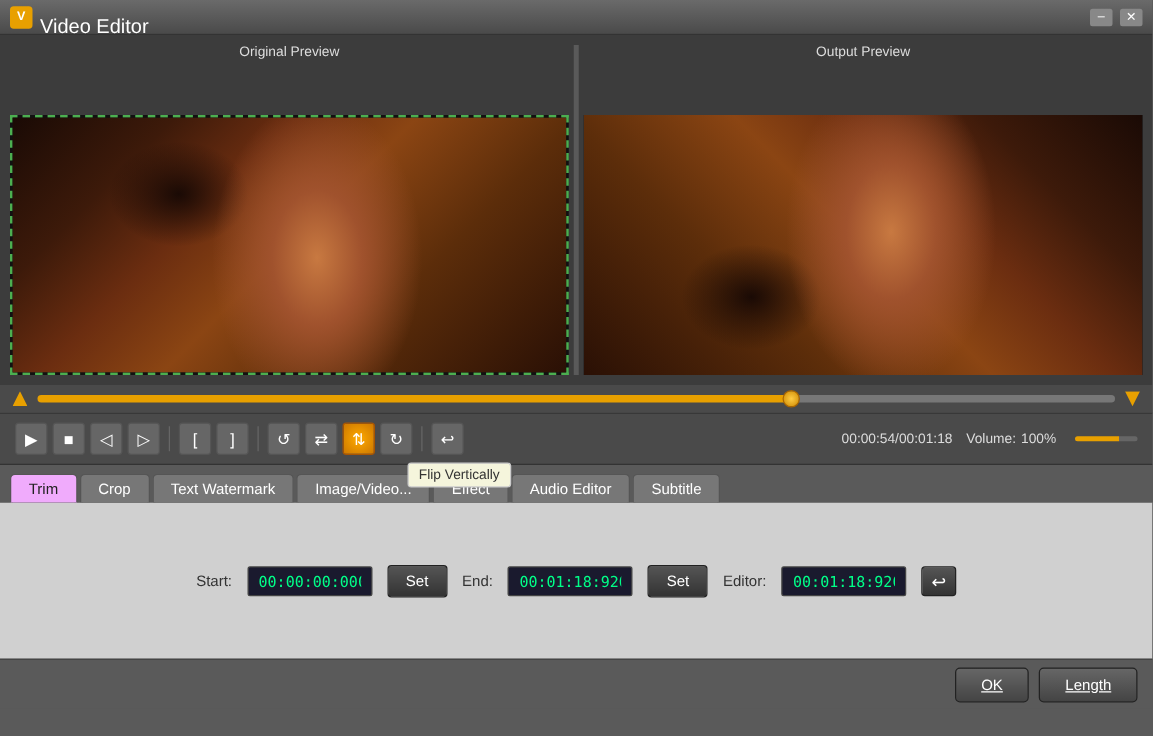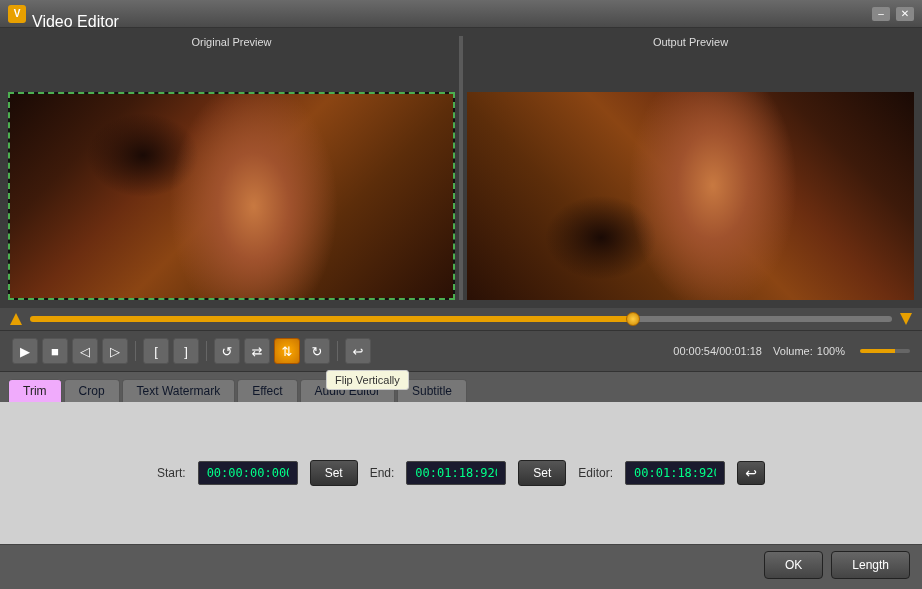--- a/index.html
+++ b/index.html
@@ -217,21 +217,21 @@
       align-items: flex-end;
       padding: 0 8px;
       position: relative;
     }
     .tab {
       padding: 4px 14px;
       background: #777;
       border-radius: 4px 4px 0 0;
       cursor: pointer;
       font-size: 12px;
-      color: #0f172a;
+      color: #ffffff;
       border: 1px solid #555;
       border-bottom: none;
       margin-right: 2px;
     }
     .tab.active {
       background: #f0abfc;
       color: #222;
     }
 
     
@@ -244,21 +244,21 @@
       padding: 3px 8px;
       border-radius: 3px;
       font-size: 11px;
       border: 1px solid #ccc;
       white-space: nowrap;
       z-index: 10;
     }
 
     
     #content-area {
-      height: 142px;
+      height: 125px;
       background: #d0d0d0;
       display: flex;
       flex-direction: column;
       align-items: center;
       justify-content: center;
       gap: 12px;
     }
 
     .trim-row {
       display: flex;
@@ -306,20 +306,21 @@
     
     #bottom-bar {
       height: 40px;
       background: #5a5a5a;
       display: flex;
       align-items: center;
       justify-content: flex-end;
       padding: 0 12px;
       gap: 8px;
       border-top: 1px solid #444;
+      text-decoration: underline;
     }
     .bottom-btn {
       padding: 6px 20px;
       border-radius: 4px;
       font-size: 12px;
       cursor: pointer;
       border: 1px solid #222;
     }
     .ok-btn {
       background: linear-gradient(to bottom, #666, #444);
@@ -391,20 +392,21 @@
     <span>100%</span>
     &nbsp;
     <div id="volume-slider"></div>
   </div>
 </div>
 
 <div id="tabs-bar">
   <div class="tab active">Trim</div>
   <div class="tab">Crop</div>
   <div class="tab">Text Watermark</div>
+  <div class="tab">Image/Video...</div>
   <div class="tab">Effect</div>
   <div class="tab">Audio Editor</div>
   <div class="tab">Subtitle</div>
   <div id="tooltip">Flip Vertically</div>
 </div>
 
 <div id="content-area">
   <div class="trim-row">
     <span class="trim-label">Start:</span>
     <input class="time-input" type="text" value="00:00:00:000" style="">

